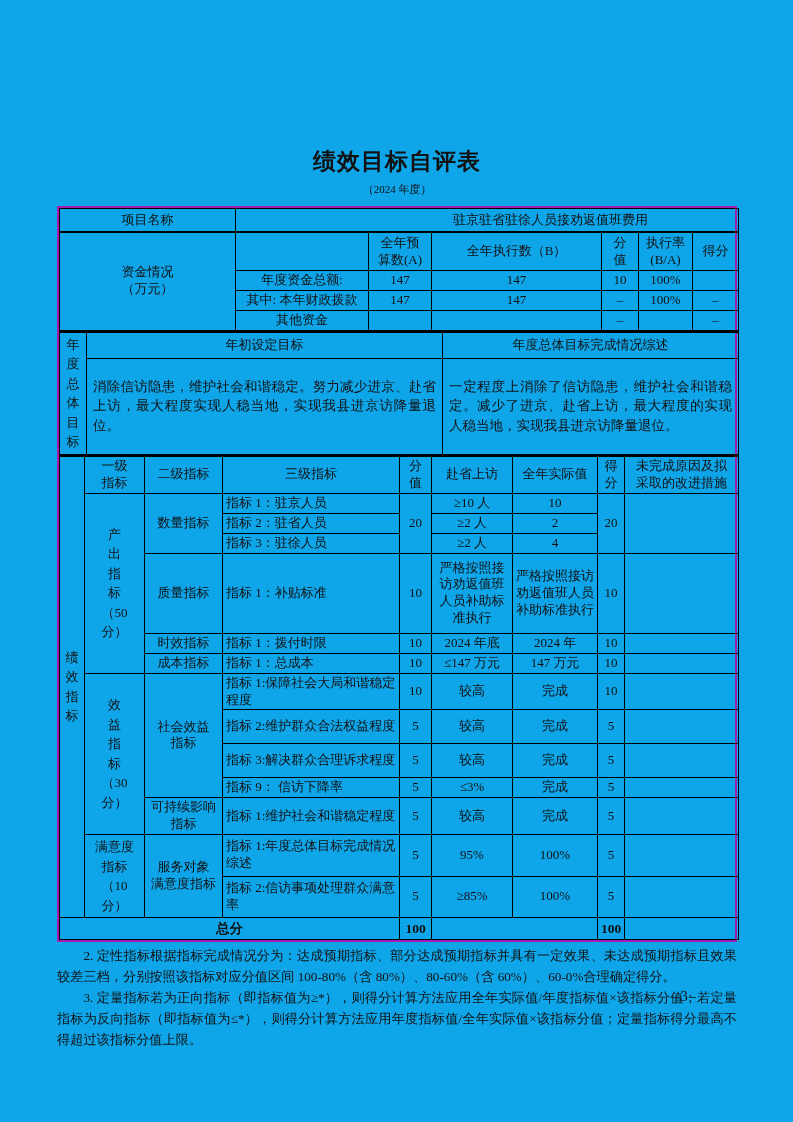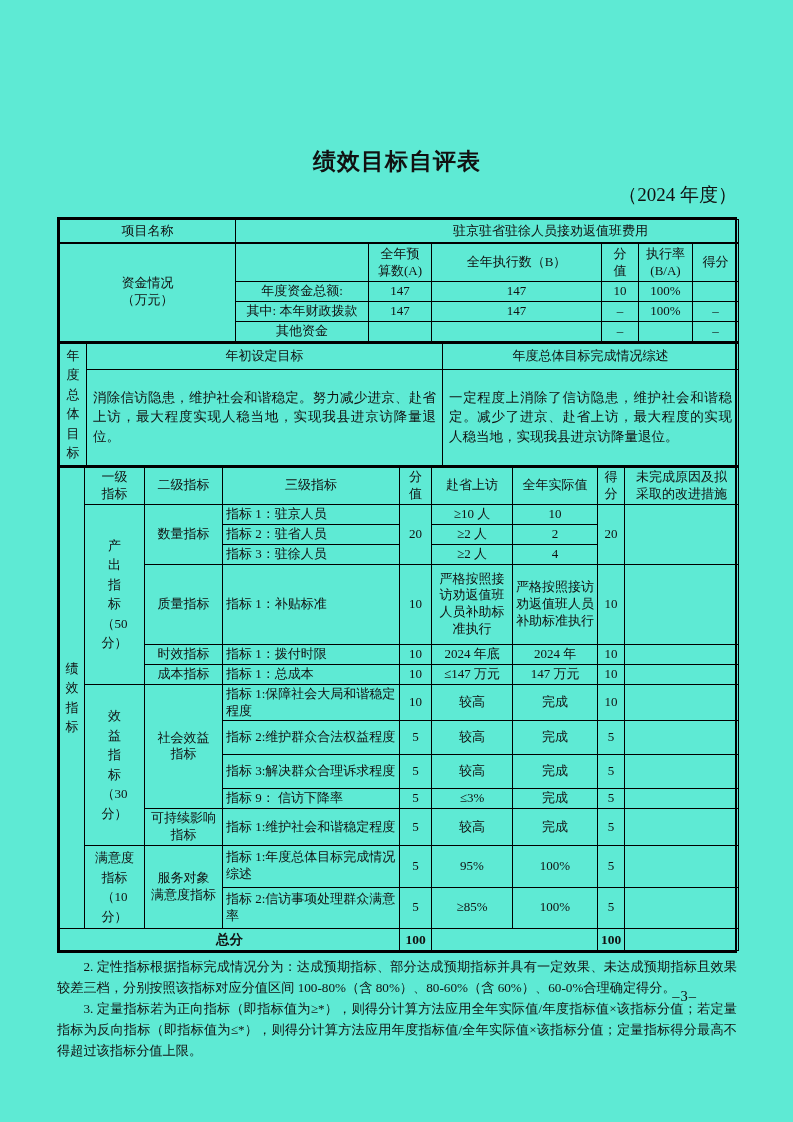--- a/index.html
+++ b/index.html
@@ -1,34 +1,34 @@
 <!DOCTYPE html>
 <html><head>
 <meta charset="utf-8">
 <style>
   * { margin:0; padding:0; box-sizing:border-box; }
   html,body { background:#ffffff; }
   .page {
     position:relative;
     width:793px; height:1122px;
-    background:#5eead4;
+    background:#0ea5e9;
     font-family:"Liberation Serif","DejaVu Serif",serif;
     color:#111111;
     overflow:hidden;
   }
   .content { padding:146px 56px 0 57px; }
   .doc-title {
     text-align:center;
     font-size:23px;
     font-weight:700;
     font-family:"Liberation Sans","DejaVu Sans",sans-serif;
     letter-spacing:1px;
   }
-  .doc-subtitle { text-align:right; font-size:19px; margin-top:5px; }
-  .doc-table-wrap { border:2px solid #000000; margin-top:9px; }
+  .doc-subtitle { text-align:center; font-size:11px; margin-top:5px; }
+  .doc-table-wrap { border:2px solid #a21caf; margin-top:9px; }
   table { border-collapse:collapse; table-layout:fixed; width:679px; }
   td {
     border:1px solid #000;
     font-size:13px;
     line-height:1.3;
     text-align:center;
     vertical-align:middle;
     padding:1px 3px;
     overflow:hidden;
   }

